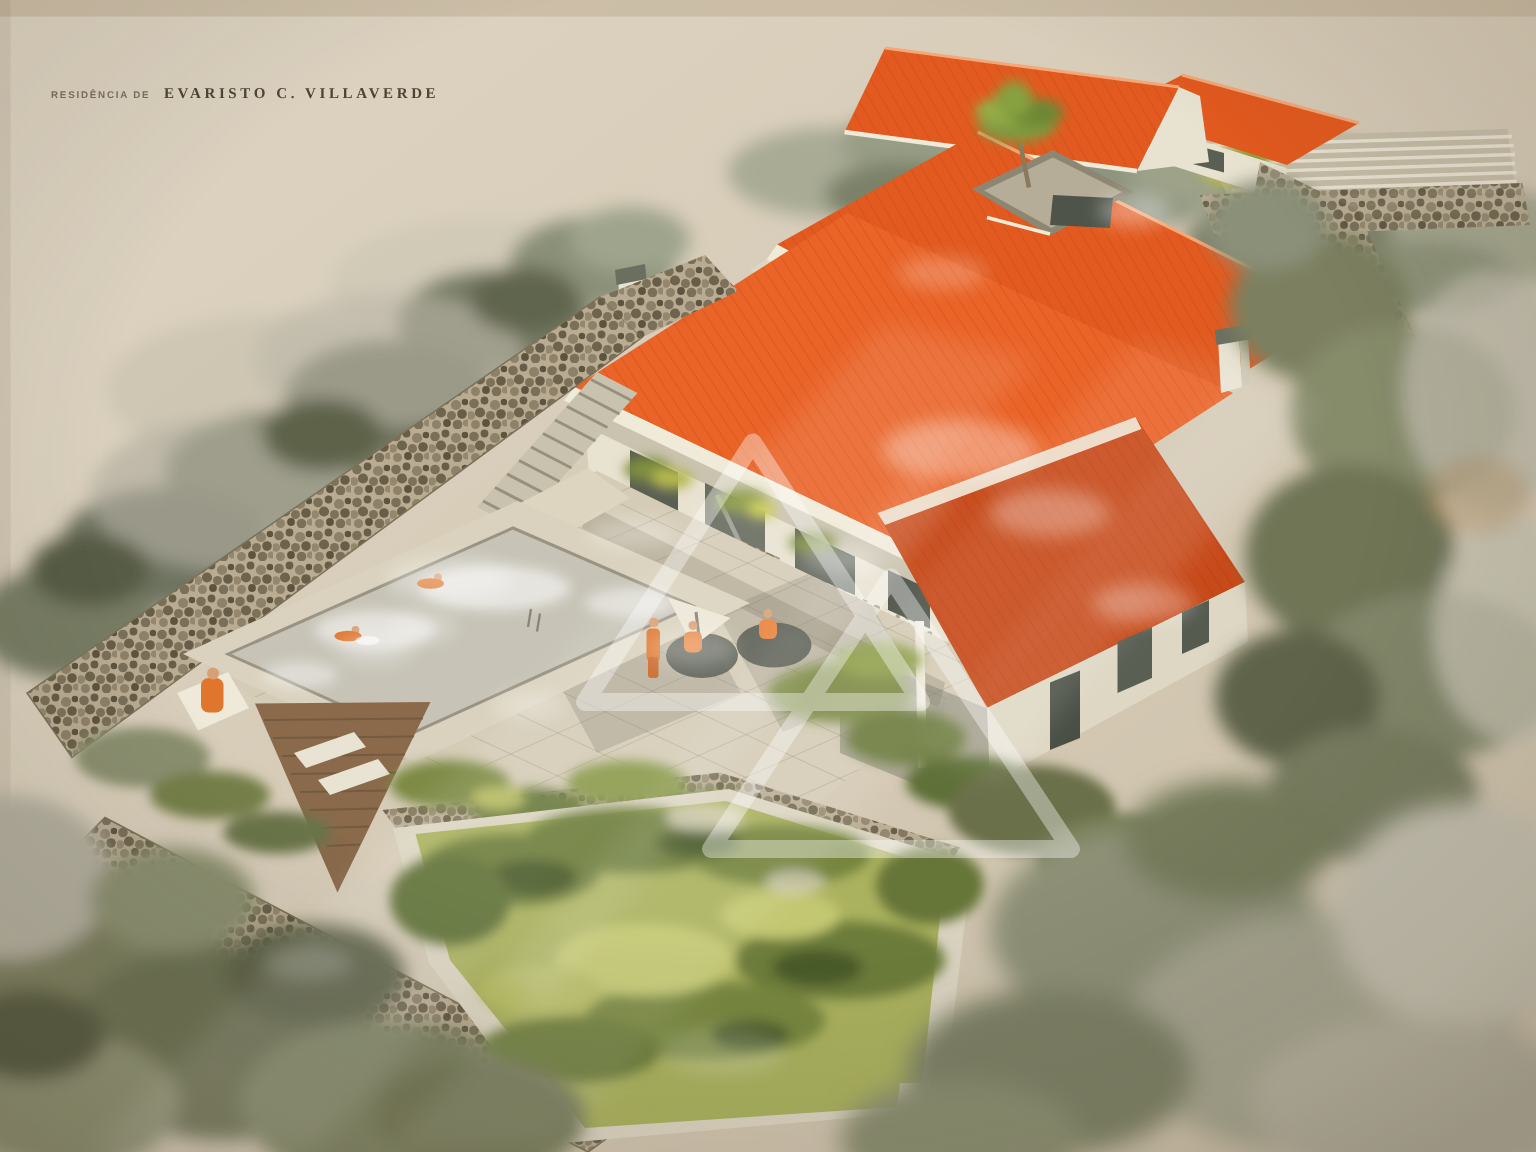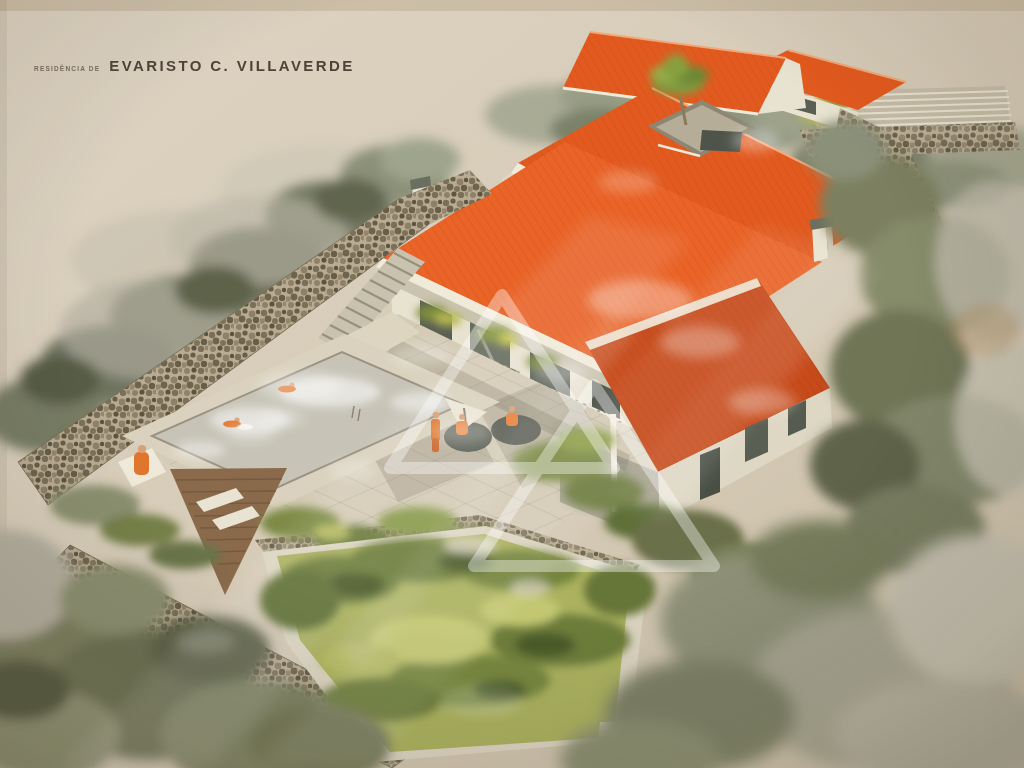--- a/index.html
+++ b/index.html
@@ -2,21 +2,21 @@
 <html style="--c-paper: #d7ccb8; --c-paper_light: #e0d6c4; --c-paper_dark: #c7bba3; --c-paper_edge: #bfae94; --c-roof: #e25a1f; --c-roof_bright: #ea6327; --c-roof_dark: #c74a1a; --c-roof_ridge: #f2a878; --c-wall: #e8e2d1; --c-wall_shadow: #c2bba8; --c-fascia: #f0ead9; --c-window: #5a5f53; --c-stone: #b9ac92; --c-stone_dark: #6e644e; --c-screen: #ece6d6; --c-terrace: #d5ccb7; --c-pool_deck: #dad2be; --c-water: #c7c4b7; --c-lawn: #abb25f; --c-lawn_dark: #6d7d3a; --c-lawn_deep: #4c5c2c; --c-lawn_light: #c3c771; --c-foliage: #7a7e5f; --c-foliage_dark: #565b43; --c-foliage_gray: #b2aea0; --c-wood: #8a6a4b; --c-figure: #e0762e; --c-skin: #d9a077; --c-table: #50544a; --c-glare: #ffffff; --c-caption: #4e4337;"><head>
 <meta charset="utf-8">
 <style>
   html,body{margin:0;padding:0;background:#222;}
   .stage{position:relative;width:1024px;height:768px;overflow:hidden;
          font-family:"Liberation Sans",sans-serif;background:var(--c-paper,#d7ccb8);}
   .stage svg{position:absolute;inset:0;display:block;}
   .caption{position:absolute;left:34px;top:57px;white-space:nowrap;
            color:var(--c-caption,#4e4337);display:flex;align-items:baseline;gap:9px;}
   .caption .prefix{font-size:6.5px;letter-spacing:1.2px;opacity:.7;font-weight:bold;}
-  .caption .name{font-size:15px;font-weight:bold;letter-spacing:2.4px;}
+  .caption .name{font-size:10px;font-weight:bold;letter-spacing:2.4px;font-family:Liberation Serif, serif;}
 </style>
 </head>
 <body>
 
 <div class="stage">
 <svg width="1024" height="768" viewBox="0 0 1024 768">
   <defs>
     <linearGradient id="paperGrad" x1="0" y1="0" x2="1" y2="1">
       <stop offset="0" stop-color="#ded4c2"></stop>
           <stop offset=".45" stop-color="#d7ccb8"></stop>

